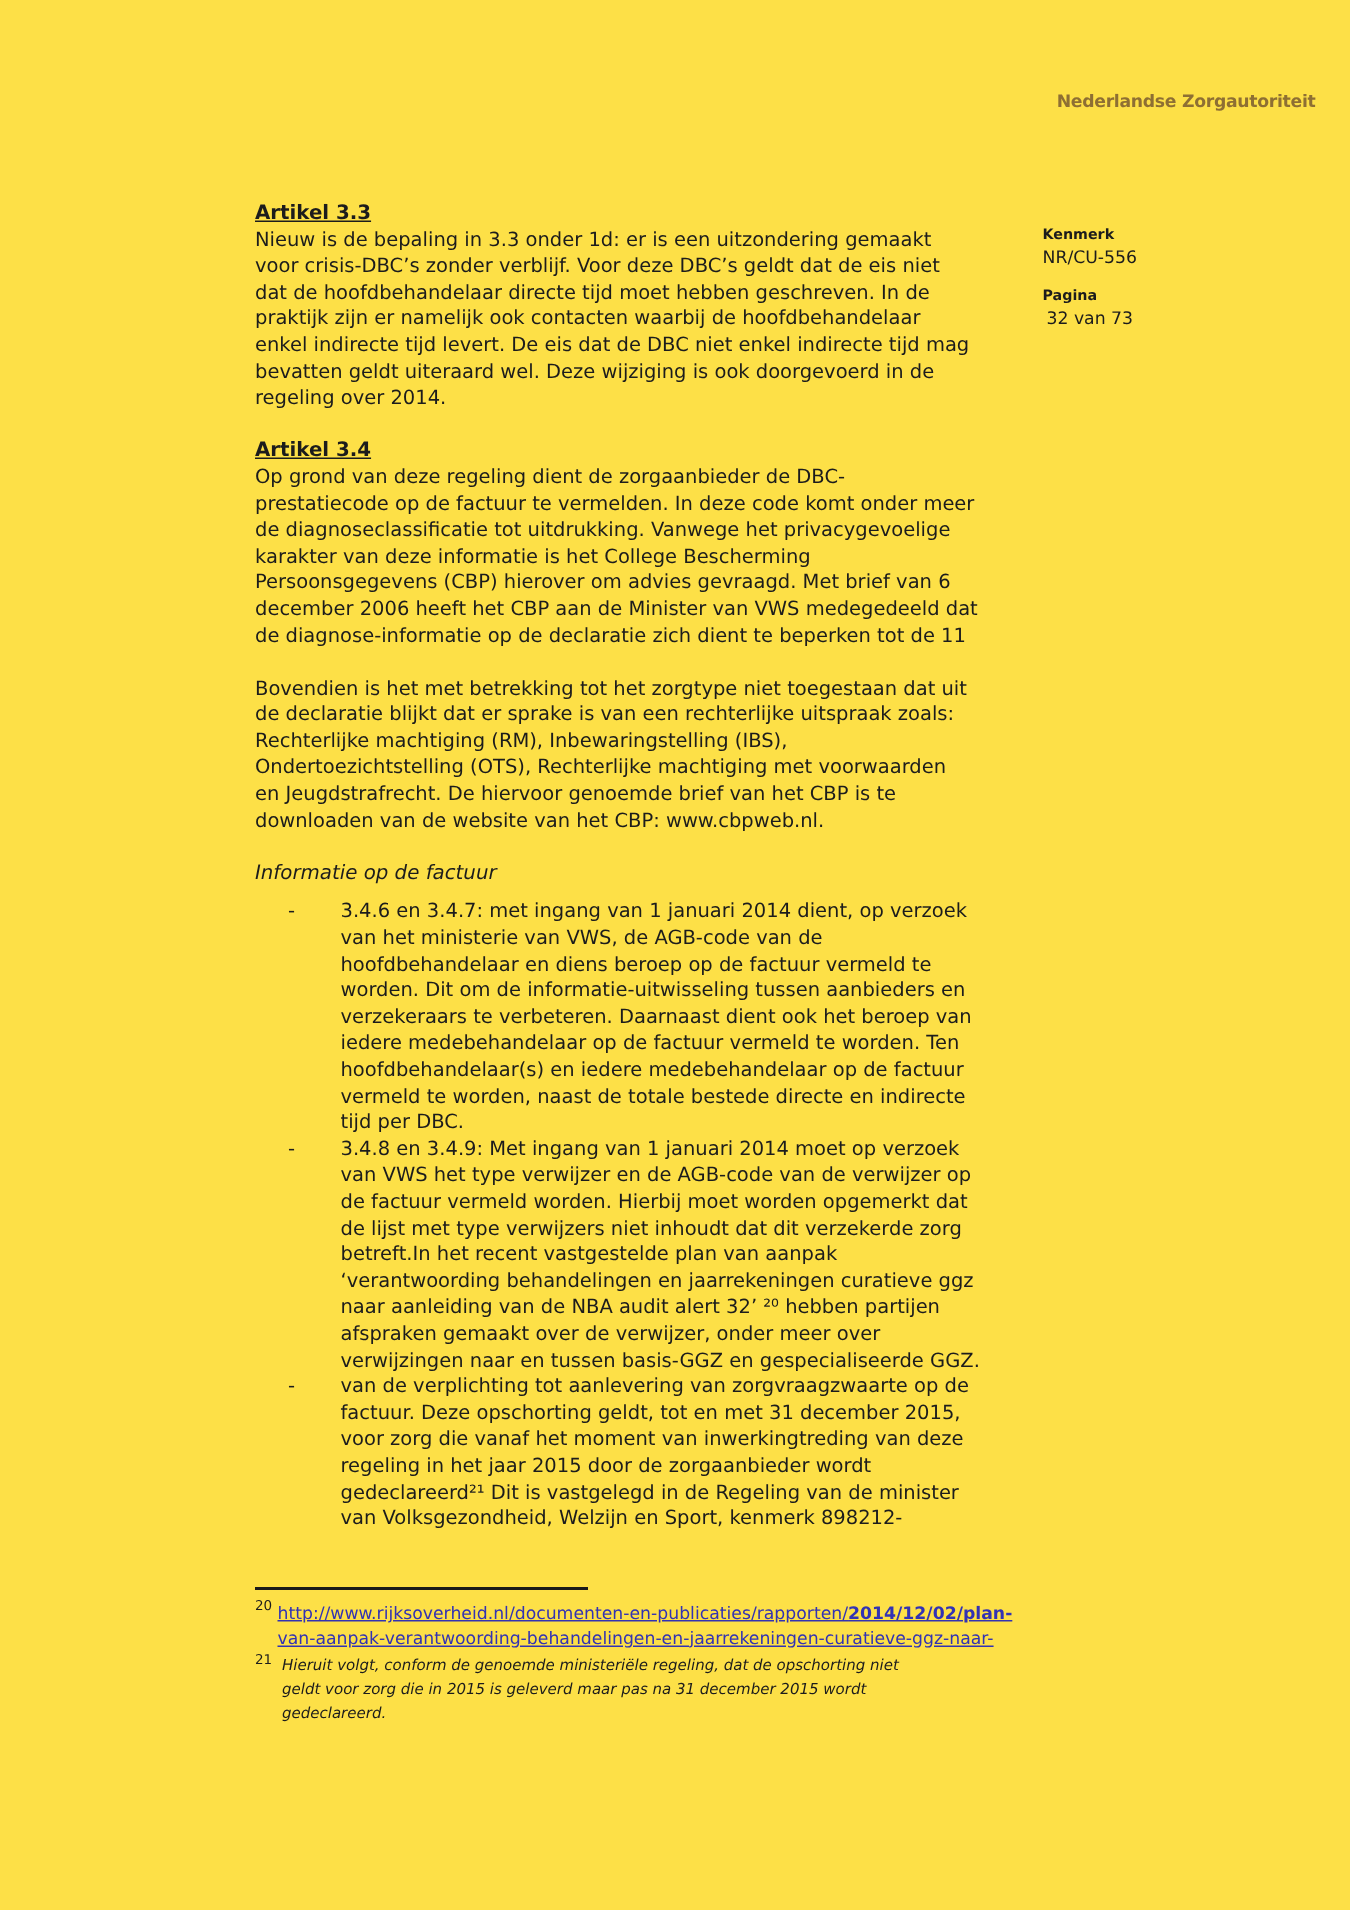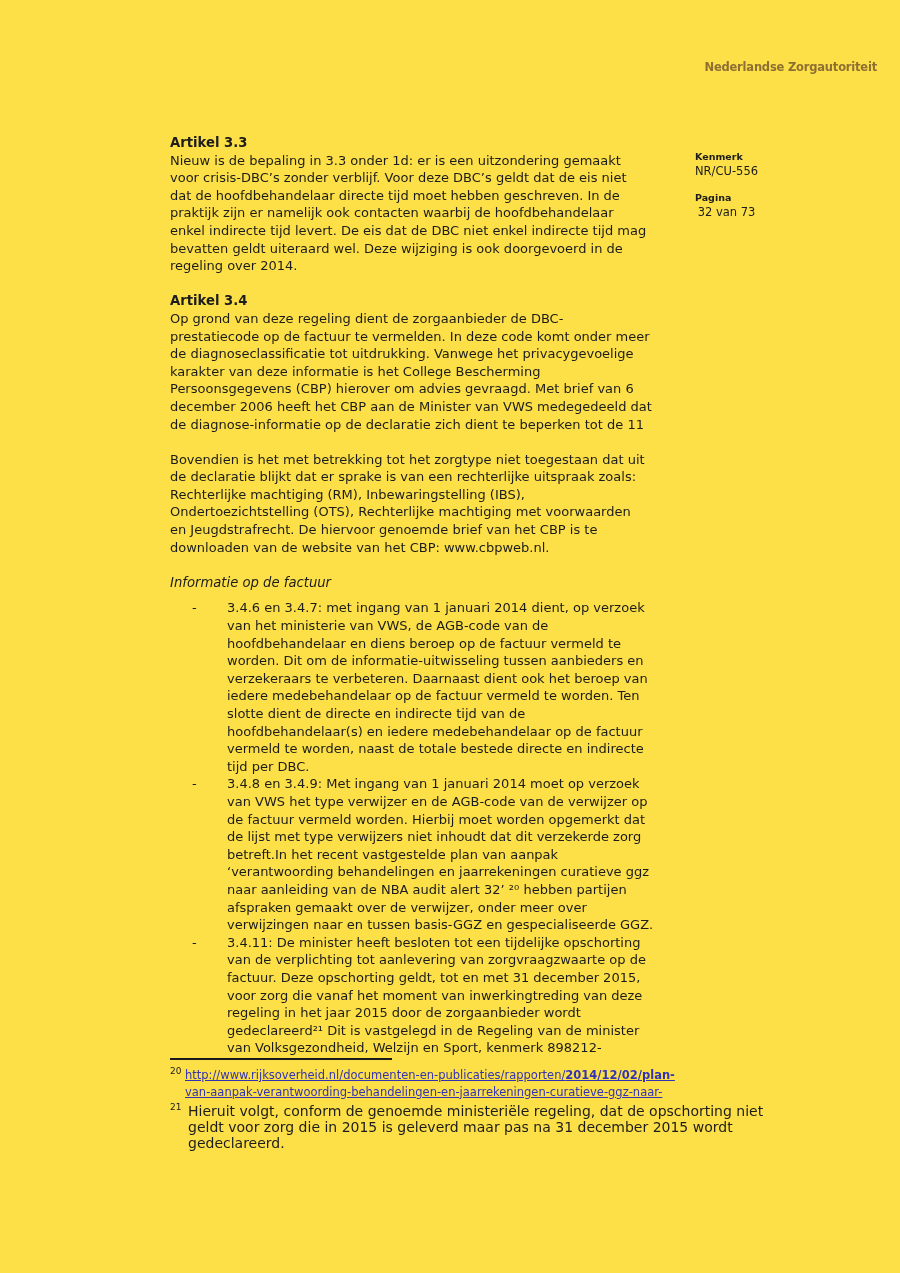--- a/index.html
+++ b/index.html
@@ -13,41 +13,41 @@
     font-size:11.5px; font-weight:bold; letter-spacing:-0.2px; color:#8e6f33;
     white-space:nowrap;
   }
   
   #meta-panel { position:absolute; left:695px; top:151px; }
   .meta-label { font-size:9.5px; font-weight:bold; margin-bottom:2px; white-space:nowrap; }
   .meta-value { font-size:11.5px; margin-bottom:14px; white-space:nowrap;text-align:center; }
   
   #body { position:absolute; left:170px; top:134px; width:545px; }
   .line { height:17.6px; line-height:17.6px; font-size:13px; white-space:nowrap; }
-  .section-title { height:17.6px; line-height:17.6px; font-size:13.2px; font-weight:bold; white-space:nowrap; }
+  .section-title { height:17.6px; line-height:17.6px; font-size:13.2px; font-weight:bold; white-space:nowrap;text-decoration:underline; }
   .italic-heading { height:17.6px; line-height:17.6px; font-size:13.2px; font-style:italic; white-space:nowrap; }
   .spacer { height:17.6px; }
   .gap-small { height:8px; }
   .bullet { position:relative; }
   .bullet-marker { position:absolute; left:22px; top:0; height:17.6px; line-height:17.6px; font-size:13px; }
   .bullet-line { padding-left:57px; }
   
   #footnotes { position:absolute; left:170px; top:1058px; width:560px; }
   #footnote-rule { width:222px; border-top:2px solid #1a1a1a; margin-bottom:7px; }
   .fn-block { position:relative; }
   .fn-mark { position:absolute; left:0; top:-1px; font-size:9px; line-height:10px; }
   #fn20-body { padding-left:15px; }
   .fn-link-line {
     font-size:11.5px; line-height:16.7px; white-space:nowrap;
     color:#3232b4; text-decoration:underline; cursor:pointer;
   }
   .fn-link-line b { font-weight:bold;margin-top:48px; }
   #fn21 { margin-top:3px; }
   #fn21-body { padding-left:18px; }
-  .fn21-line { font-size:14px; line-height:16px; white-space:nowrap; }
+  .fn21-line { font-size:10px; line-height:16px; white-space:nowrap;font-style:italic; }
 </style>
 </head>
 <body>
 
 <div id="page">
 
   <div id="org-header">Nederlandse Zorgautoriteit</div>
 
   <div id="meta-panel">
     <div class="meta-label">Kenmerk</div>
@@ -99,40 +99,38 @@
 
     <div>
         <div class="bullet">
           <span class="bullet-marker">-</span>
           <div class="line bullet-line">3.4.6 en 3.4.7: met ingang van 1 januari 2014 dient, op verzoek</div>
           <div class="line bullet-line">van het ministerie van VWS, de AGB-code van de</div>
           <div class="line bullet-line">hoofdbehandelaar en diens beroep op de factuur vermeld te</div>
           <div class="line bullet-line">worden. Dit om de informatie-uitwisseling tussen aanbieders en</div>
           <div class="line bullet-line">verzekeraars te verbeteren. Daarnaast dient ook het beroep van</div>
           <div class="line bullet-line">iedere medebehandelaar op de factuur vermeld te worden. Ten</div>
-          <div class="line bullet-line">slotte dient de directe en indirecte tijd van de</div>
           <div class="line bullet-line">hoofdbehandelaar(s) en iedere medebehandelaar op de factuur</div>
           <div class="line bullet-line">vermeld te worden, naast de totale bestede directe en indirecte</div>
           <div class="line bullet-line">tijd per DBC.</div>
         </div>
         <div class="bullet">
           <span class="bullet-marker">-</span>
           <div class="line bullet-line">3.4.8 en 3.4.9: Met ingang van 1 januari 2014 moet op verzoek</div>
           <div class="line bullet-line">van VWS het type verwijzer en de AGB-code van de verwijzer op</div>
           <div class="line bullet-line">de factuur vermeld worden. Hierbij moet worden opgemerkt dat</div>
           <div class="line bullet-line">de lijst met type verwijzers niet inhoudt dat dit verzekerde zorg</div>
           <div class="line bullet-line">betreft.In het recent vastgestelde plan van aanpak</div>
           <div class="line bullet-line">‘verantwoording behandelingen en jaarrekeningen curatieve ggz</div>
           <div class="line bullet-line">naar aanleiding van de NBA audit alert 32’ ²⁰ hebben partijen</div>
           <div class="line bullet-line">afspraken gemaakt over de verwijzer, onder meer over</div>
           <div class="line bullet-line">verwijzingen naar en tussen basis-GGZ en gespecialiseerde GGZ.</div>
         </div>
         <div class="bullet">
           <span class="bullet-marker">-</span>
-          <div class="line bullet-line">3.4.11: De minister heeft besloten tot een tijdelijke opschorting</div>
           <div class="line bullet-line">van de verplichting tot aanlevering van zorgvraagzwaarte op de</div>
           <div class="line bullet-line">factuur. Deze opschorting geldt, tot en met 31 december 2015,</div>
           <div class="line bullet-line">voor zorg die vanaf het moment van inwerkingtreding van deze</div>
           <div class="line bullet-line">regeling in het jaar 2015 door de zorgaanbieder wordt</div>
           <div class="line bullet-line">gedeclareerd²¹ Dit is vastgelegd in de Regeling van de minister</div>
           <div class="line bullet-line">van Volksgezondheid, Welzijn en Sport, kenmerk 898212-</div>
         </div>
       </div>
   </div>
 

